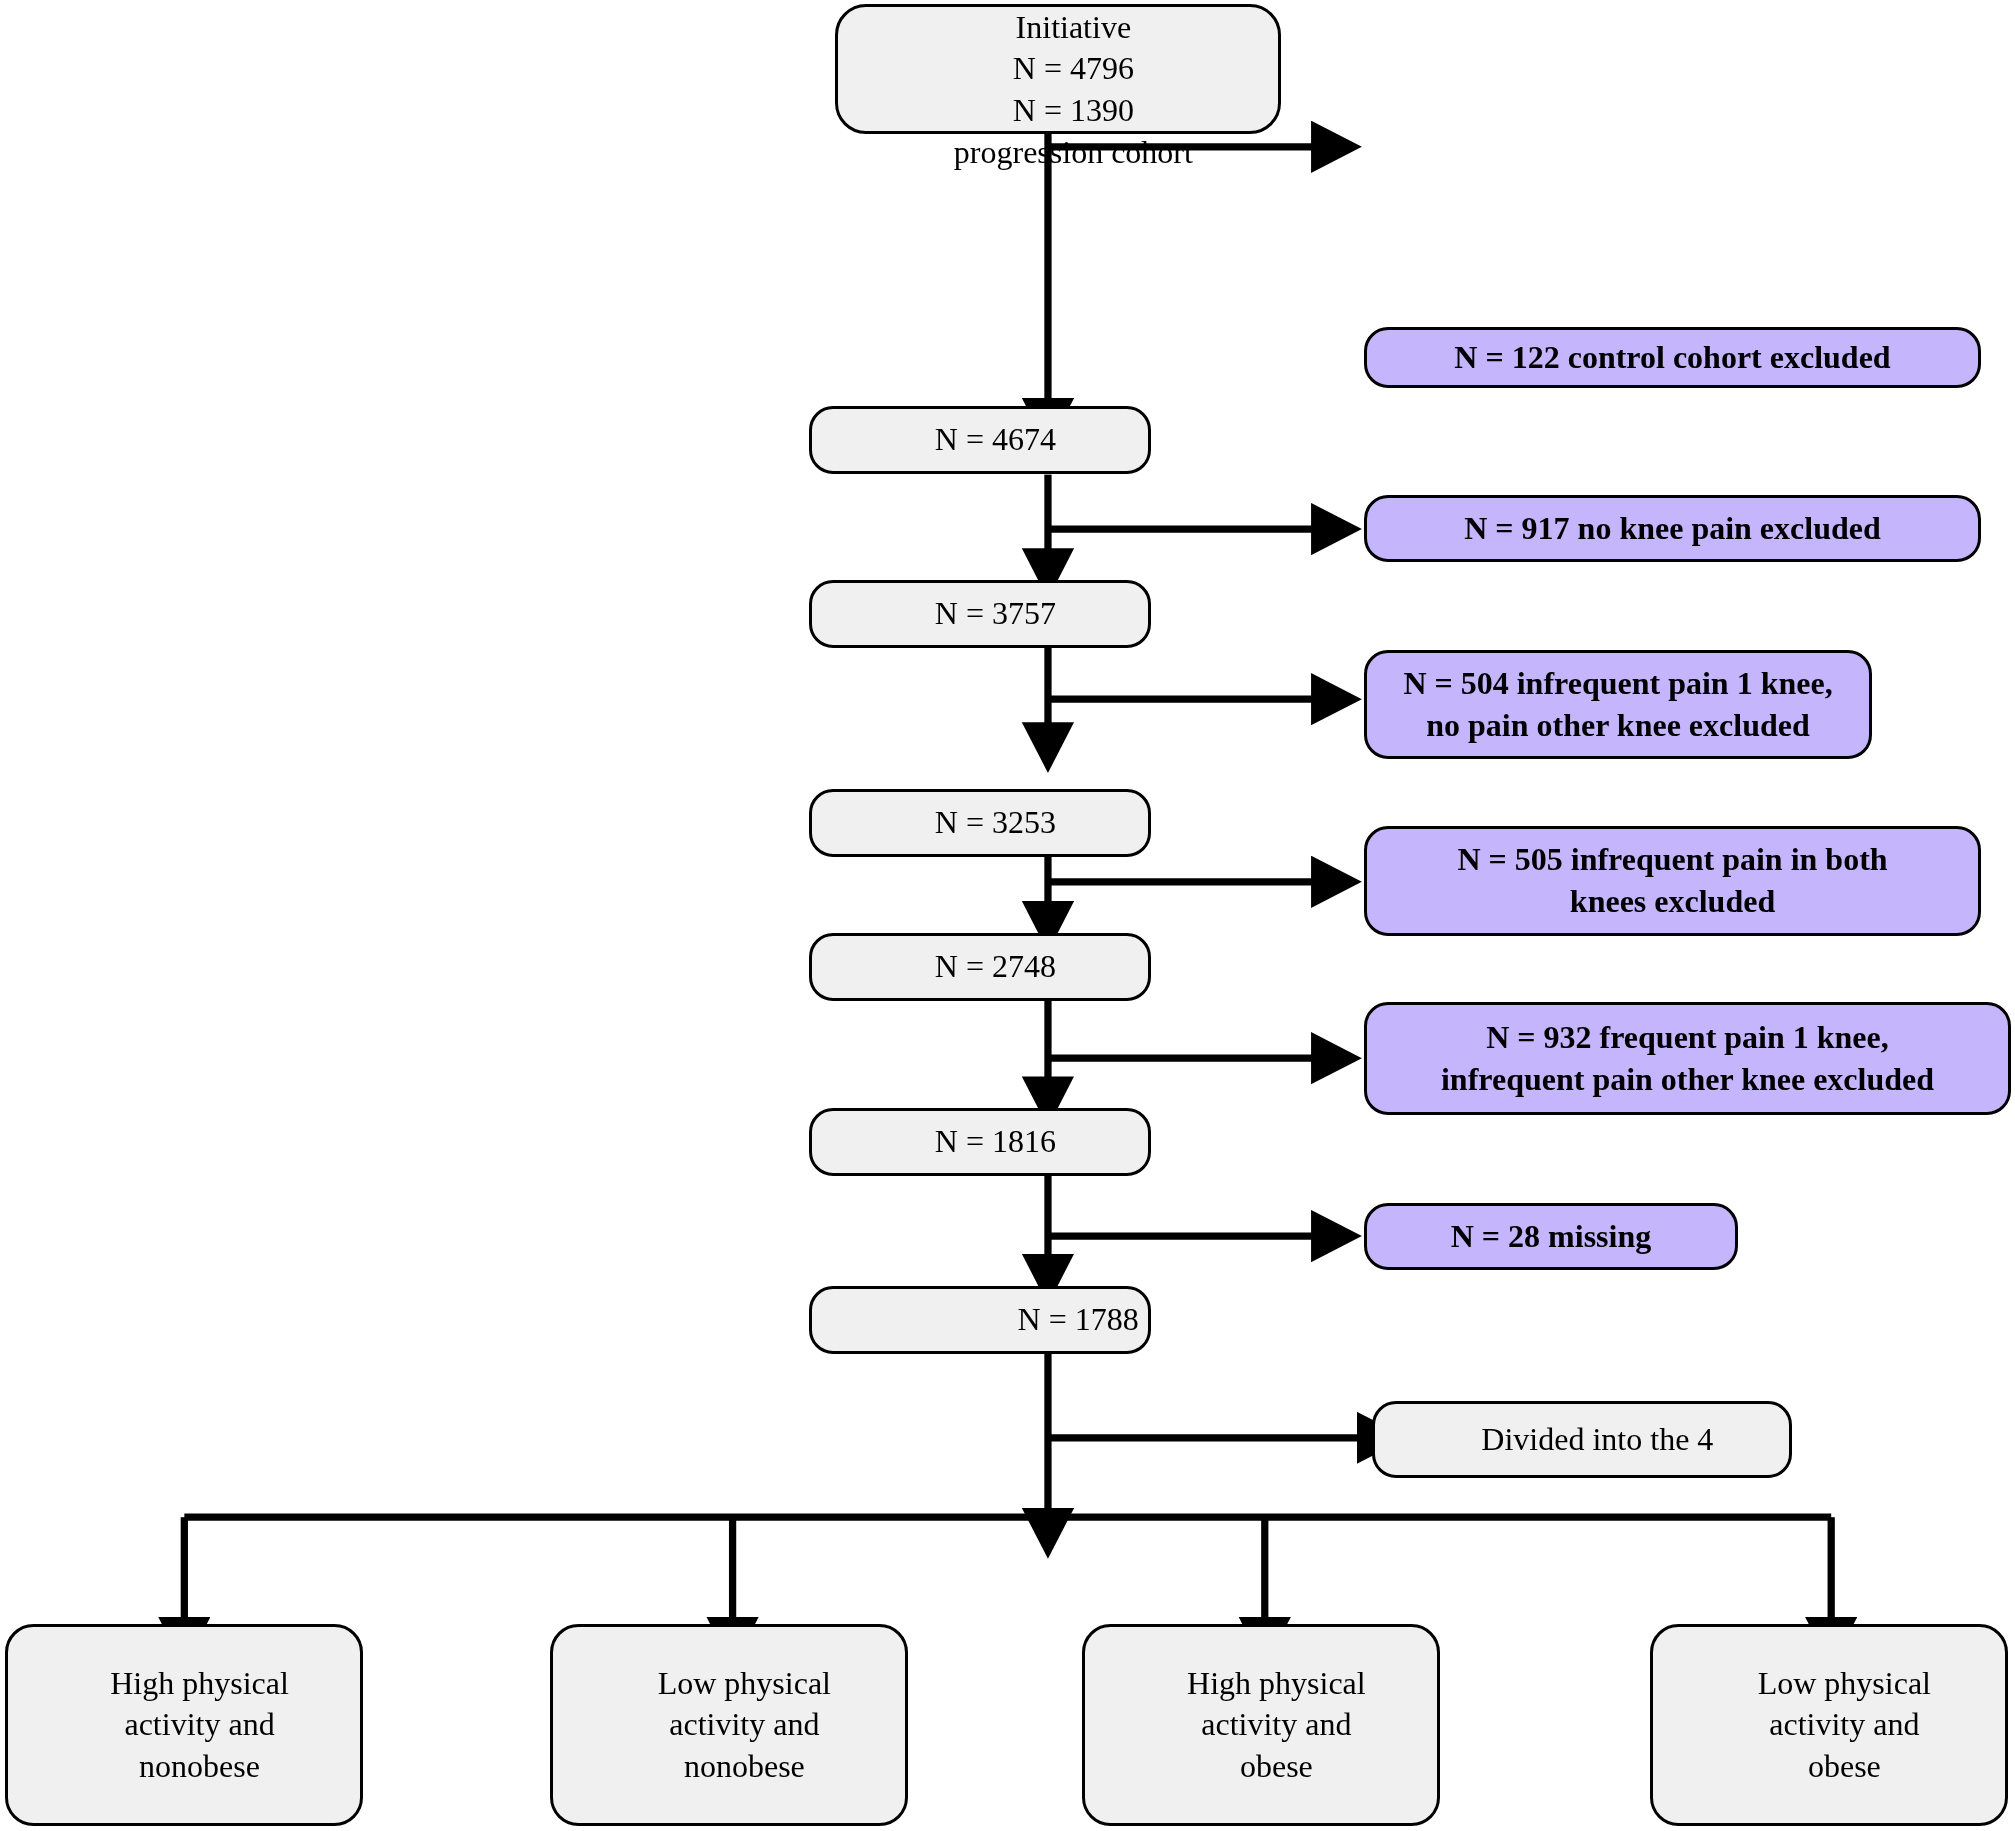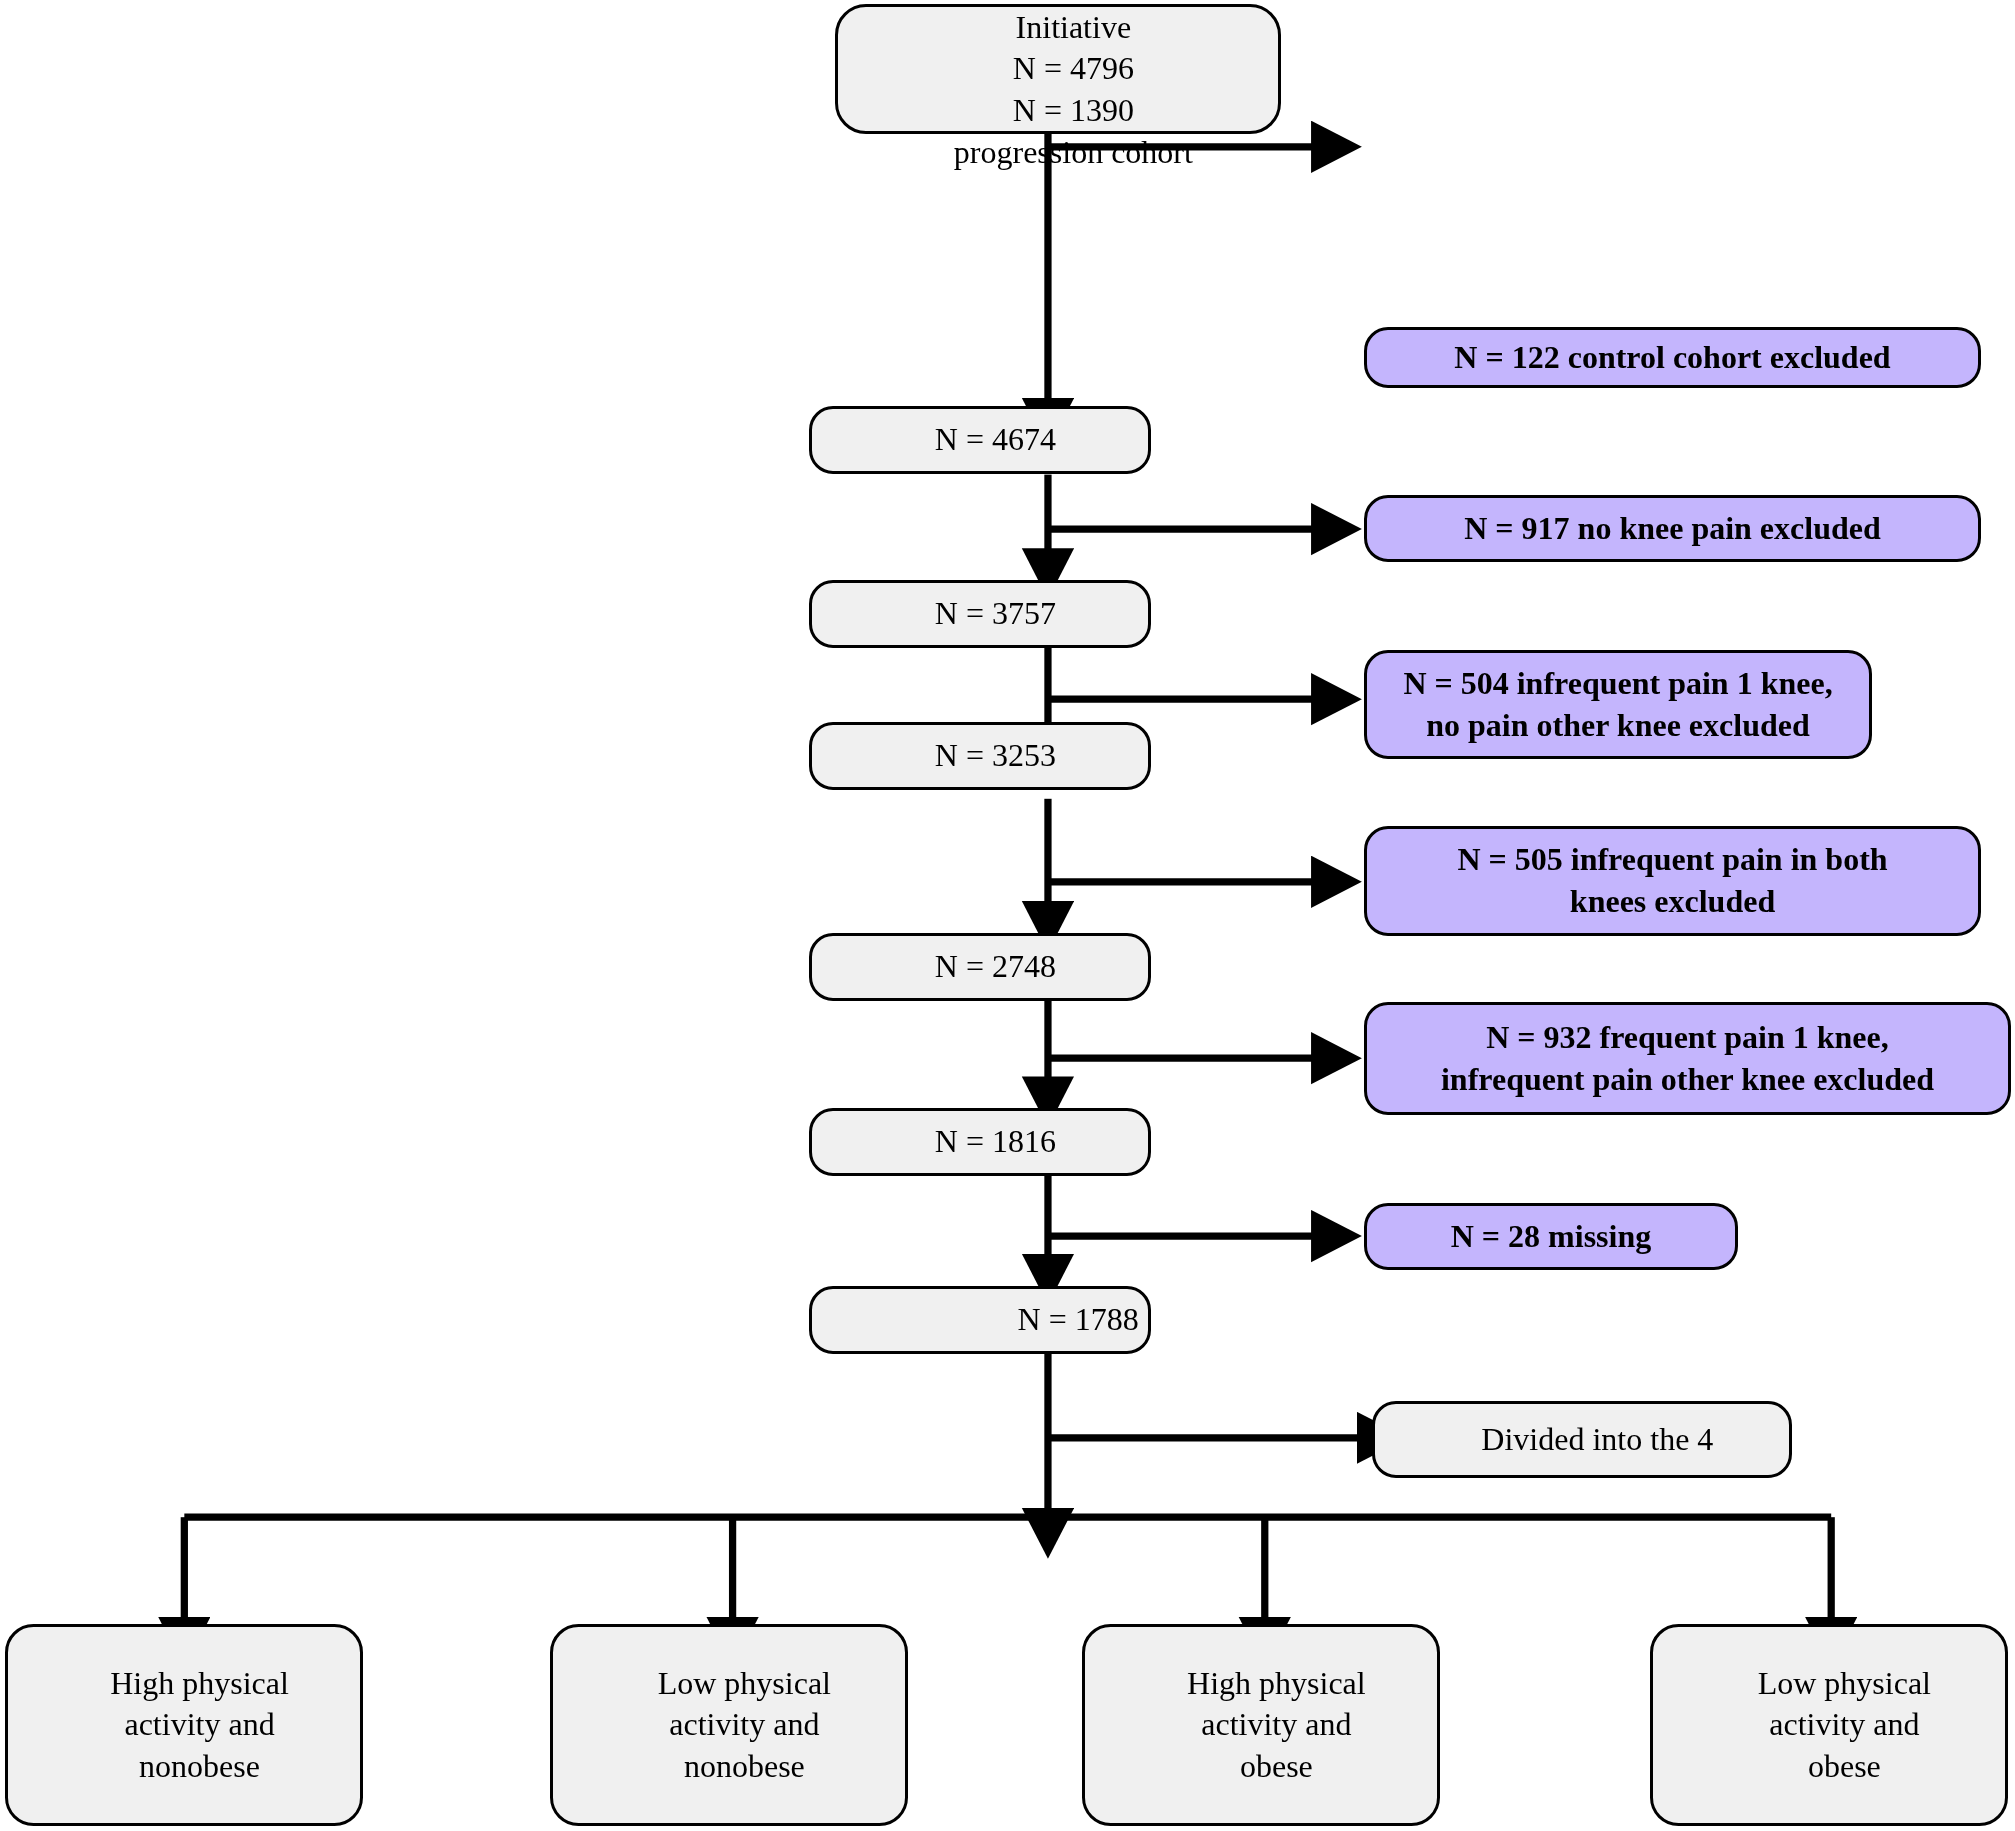--- a/index.html
+++ b/index.html
@@ -98,21 +98,21 @@
   </div>
 
   <div class="node light" style="left:809px; top:406px; width:342px; height:68px;">
     <span class="txt">N = 4674</span>
   </div>
 
   <div class="node light" style="left:809px; top:580px; width:342px; height:68px;">
     <span class="txt">N = 3757</span>
   </div>
 
-  <div class="node light" style="left:809px; top:722px; width:342px; height:68px;">
+  <div class="node light" style="left:809px; top:789px; width:342px; height:68px;">
     <span class="txt">N = 3253</span>
   </div>
 
   <div class="node light" style="left:809px; top:933px; width:342px; height:68px;">
     <span class="txt">N = 2748</span>
   </div>
 
   <div class="node light" style="left:809px; top:1108px; width:342px; height:68px;">
     <span class="txt">N = 1816</span>
   </div>

